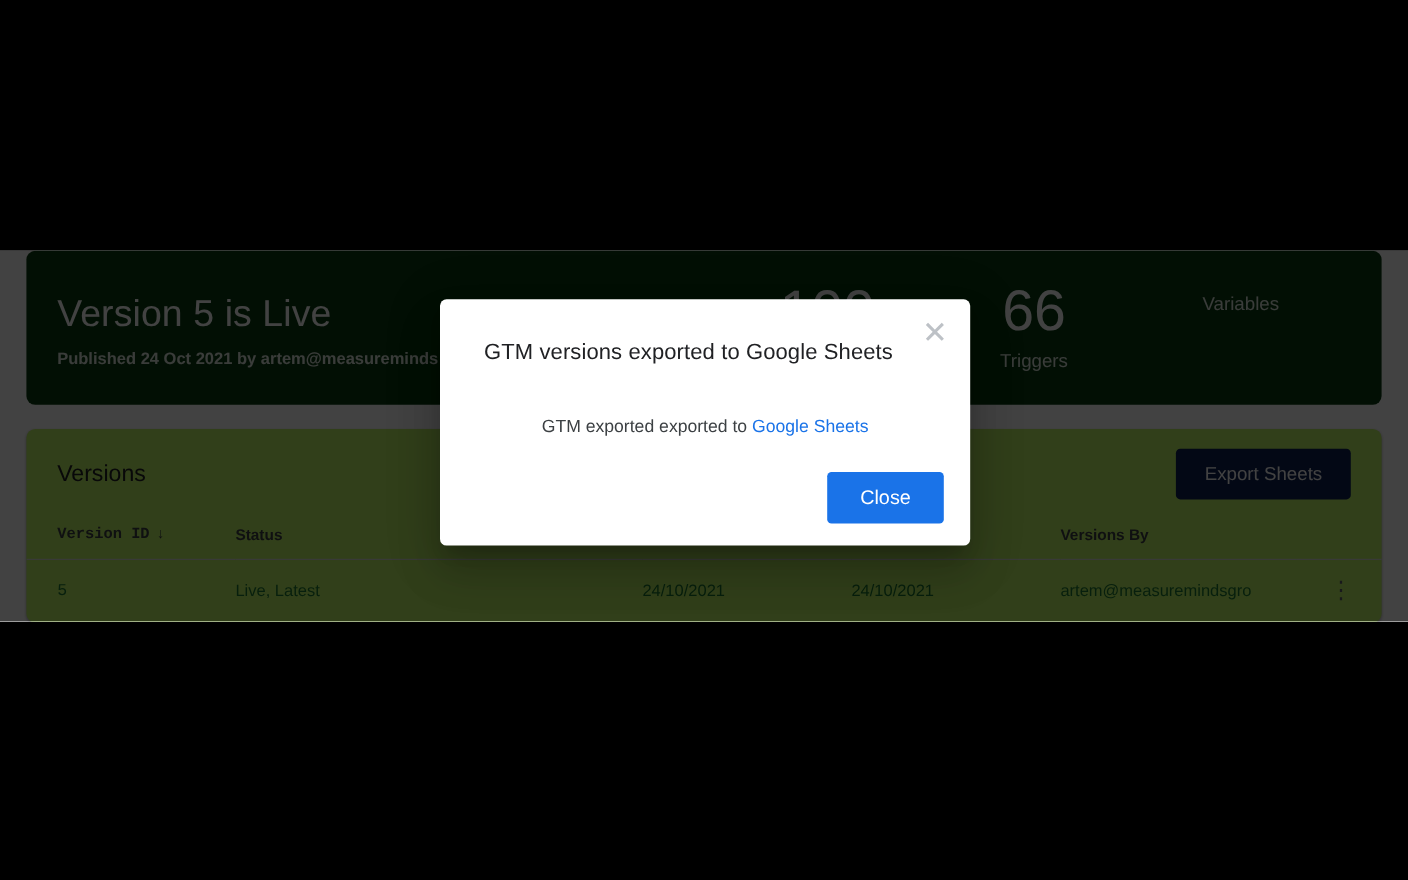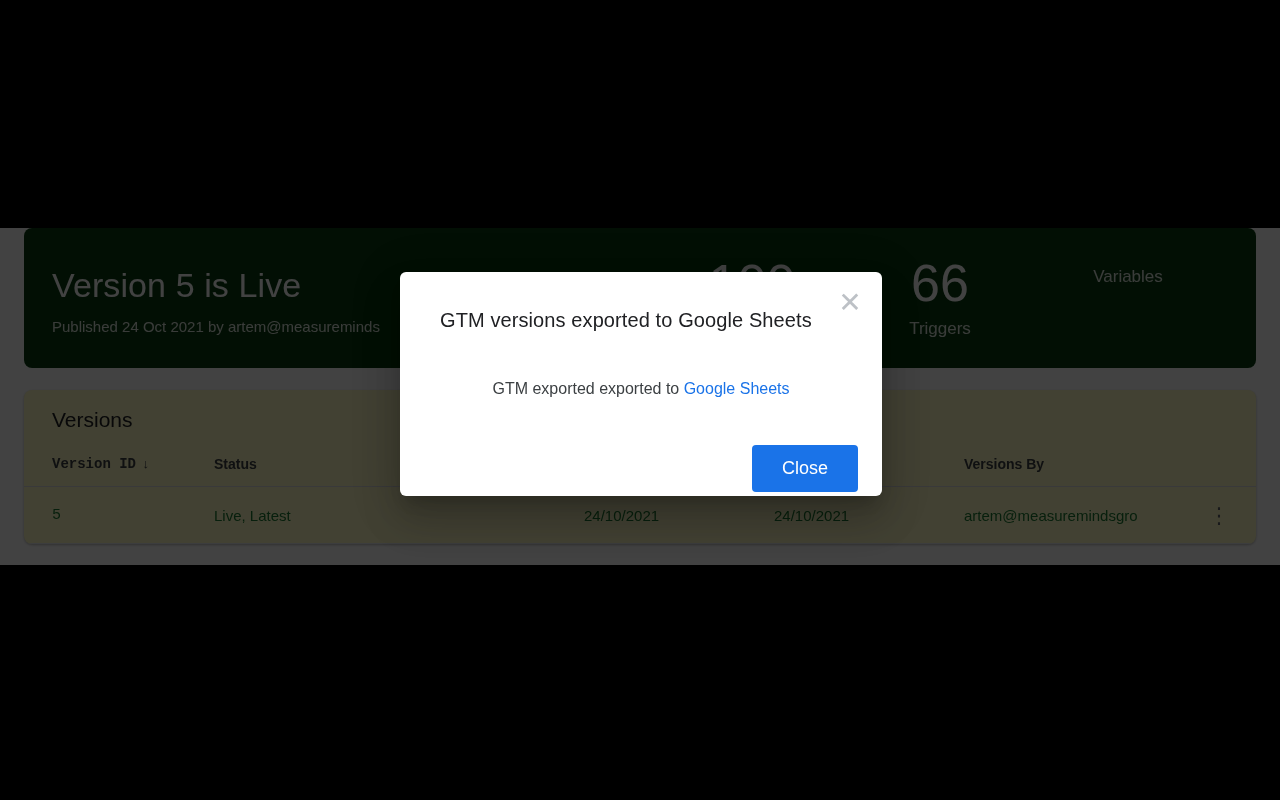--- a/index.html
+++ b/index.html
@@ -74,21 +74,21 @@
     font-weight: 400;
     color: #ffffff;
     line-height: 1.2;
     letter-spacing: 0.1px;
   }
 
   .hero-sub {
     margin-top: 12px;
     font-size: 15px;
     color: #dfe7df;
-    font-weight: 400;
+    font-weight: 700;
   }
 
   .hero-stats {
     display: flex;
     gap: 84px;
     padding-right: 48px;
     align-items: flex-start;
   }
 
   .stat { text-align: center; min-width: 104px; }
@@ -103,21 +103,21 @@
   .stat-label {
     margin-top: 10px;
     font-size: 17px;
     font-weight: 400;
     color: #dfe7df;
   }
 
   
   .card {
     margin-top: 22px;
-    background: #fef9c3;
+    background: #bef264;
     border-radius: 8px;
     box-shadow: 0 1px 3px rgba(0,0,0,0.18), 0 1px 2px rgba(0,0,0,0.10);
     overflow: hidden;
   }
 
   .card-head {
     display: flex;
     align-items: center;
     justify-content: space-between;
     padding: 18px 28px 16px 28px;
@@ -251,21 +251,21 @@
 
   .modal-link {
     color: #1a73e8;
     text-decoration: none;
     cursor: pointer;
   }
 
   .modal-footer {
     position: absolute;
     right: 24px;
-    bottom: 4px;
+    bottom: 20px;
   }
 
   .btn-close {
     background: #1a73e8;
     color: #ffffff;
     border: none;
     border-radius: 4px;
     font-family: "Liberation Sans", sans-serif;
     font-size: 18px;
     font-weight: 400;
@@ -302,20 +302,21 @@
           </div>
         </div>
       </div>
 
       <div class="card">
 
         <div class="card-head">
           <div class="card-title">Versions</div>
 
           <div class="card-actions">
+            <button class="btn-export">Export Sheets</button>
           </div>
         </div>
 
         <table class="versions">
           <thead>
             <tr>
               <th class="col-id">
                 <span>Version ID</span><span class="sort-arrow">↓</span>
               </th>
               <th class="col-status">Status</th>

